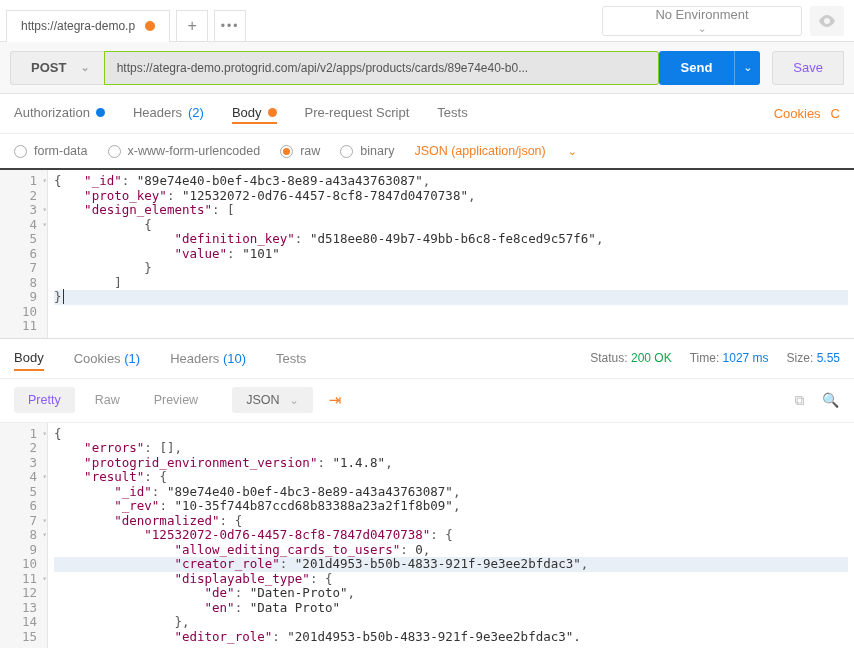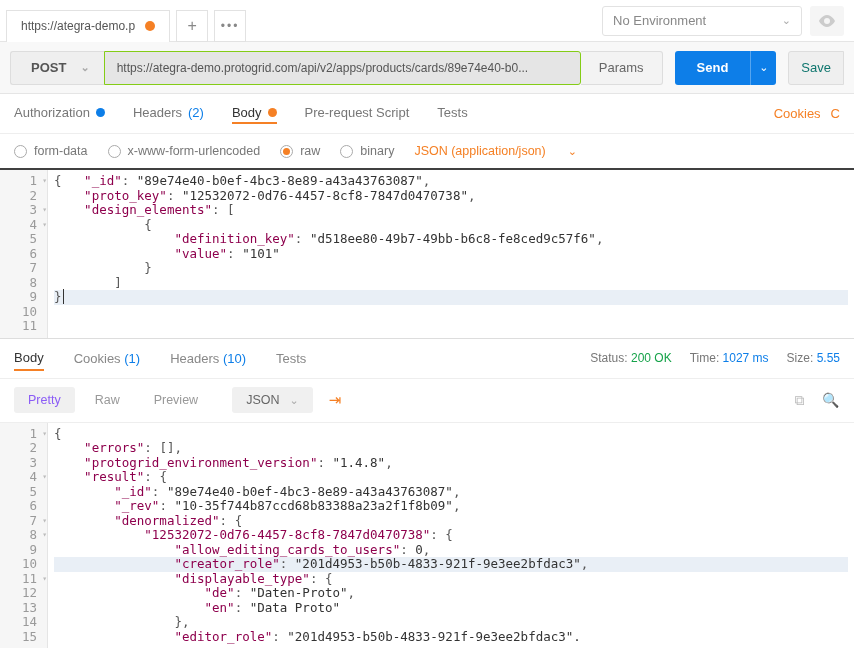--- a/index.html
+++ b/index.html
@@ -5,31 +5,31 @@
   * { box-sizing: border-box; }
   body { margin:0; font-family: "Segoe UI", Arial, sans-serif; font-size:13px; color:#333; background:#fff; width:854px; height:648px; overflow:hidden;}
   .topbar { display:flex; align-items:center; border-bottom:1px solid #e5e5e5; height:42px; }
   .tabs-area { display:flex; align-items:center; flex:1; padding-left:6px;}
   .tab { display:flex; align-items:center; background:#fff; border:1px solid #e2e2e2; border-bottom:none; height:32px; padding:0 14px 0 14px; font-size:12px; color:#555; margin-top:10px;}
   .tab .dot-orange { width:10px; height:10px; border-radius:50%; background:#f58025; margin-left:10px;}
   .sq-btn { width:32px; height:32px; border:1px solid #e2e2e2; margin-left:6px; margin-top:10px; display:flex; align-items:center; justify-content:center; color:#888; background:#fff; }
   .plus  { font-size:16px; font-weight:300;}
   .dots  { letter-spacing:2px; font-size:12px;}
   .env-wrap { display:flex; align-items:center; gap:8px; padding-right:10px;}
-  .env-select { width:200px; height:30px; border:1px solid #e2e2e2; border-radius:3px; background:#fff; display:flex; align-items:center; padding:0 10px; color:#888; justify-content:space-between;}
+  .env-select { width:200px; height:30px; border:1px solid #e2e2e2; border-radius:3px; background:#fff; display:flex; align-items:center; padding:0 10px; color:#888; justify-content:space-between;flex-direction:column;}
   .eye-btn { width:34px; height:30px; display:flex; align-items:center; justify-content:center; color:#bbb; background:#f5f5f5; border-radius:3px;}
   .chev { font-size:11px; color:#aaa;}
   .req-row { display:flex; align-items:center; background:#f8f8f8; border-bottom:1px solid #e5e5e5; height:52px; padding:0 10px; gap:0;}
   .method { display:flex; align-items:center; padding:0 14px 0 20px; height:34px; background:#efefef; color:#555; font-weight:600; border:1px solid #ddd; border-right:none; border-radius:3px 0 0 3px;}
   .method .chev{ margin-left:14px;}
   .url-inp { flex:1; height:34px; border:1px solid #84cc16; background:#e5e5e5; padding:0 12px; color:#555; font-size:12px; border-radius:0 3px 3px 0; overflow:hidden; white-space:nowrap; text-overflow:ellipsis; display:flex; align-items:center;}
   .params-btn { height:34px; padding:0 18px; border:1px solid #ddd; border-left:none; background:#f3f3f3; color:#666; display:flex; align-items:center; border-radius:0 3px 3px 0; margin-right:12px;}
   .send-btn { height:34px; background:#0d7ee8; color:#fff; padding:0 22px; font-weight:600; display:flex; align-items:center; border-radius:3px 0 0 3px;}
   .send-caret{ width:26px; height:34px; background:#0d7ee8; border-left:1px solid rgba(255,255,255,.3); display:flex; align-items:center; justify-content:center; color:#fff; border-radius:0 3px 3px 0; margin-right:12px;}
-  .save-btn { height:34px; padding:0 12px; background:#efefef; border:1px solid #ddd; color:#0f766e; display:flex; align-items:center; border-radius:3px 0 0 3px;}
+  .save-btn { height:34px; padding:0 20px; background:#efefef; border:1px solid #ddd; color:#8b5cf6; display:flex; align-items:center; border-radius:3px 0 0 3px;}
   .sub-tabs { display:flex; align-items:center; height:40px; border-bottom:1px solid #eee; padding:0 14px; gap:28px; font-size:13px;}
   .sub-tabs .link { color:#777; display:flex; align-items:center; gap:6px; padding-bottom:2px; cursor:pointer;}
   .sub-tabs .link.active { color:#333; border-bottom:2px solid #f58025; padding-top:2px;}
   .bluecount { color:#0d7ee8; }
   .dot-blue  { width:9px; height:9px; border-radius:50%; background:#0d7ee8;}
   .dot-orange-sm{ width:9px; height:9px; border-radius:50%; background:#f58025;}
   .spacer { flex:1;}
   .cookies-lnk { color:#f58025;}
   .body-opts { display:flex; align-items:center; height:36px; padding:0 14px; gap:20px; font-size:12.5px; border-bottom:2px solid #404040;}
   .radio { width:13px; height:13px; border:1px solid #aaa; border-radius:50%; display:inline-flex; align-items:center; justify-content:center;}
@@ -91,21 +91,20 @@
 </div>
 
 <div class="req-row">
   <div class="method">
     <span>POST</span>
     <span class="chev">⌄</span>
   </div>
   <div class="url-inp">
     <span>https://ategra-demo.protogrid.com/api/v2/apps/products/cards/89e74e40-b0...</span>
   </div>
-  <div class="params-btn">Params</div>
   <div style="display:flex;">
     <div class="send-btn">Send</div>
     <div class="send-caret">
         <span class="chev" style="color:#fff">⌄</span>
       </div>
   </div>
   <div class="save-btn">Save</div>
 </div>
 
 <div class="sub-tabs">

